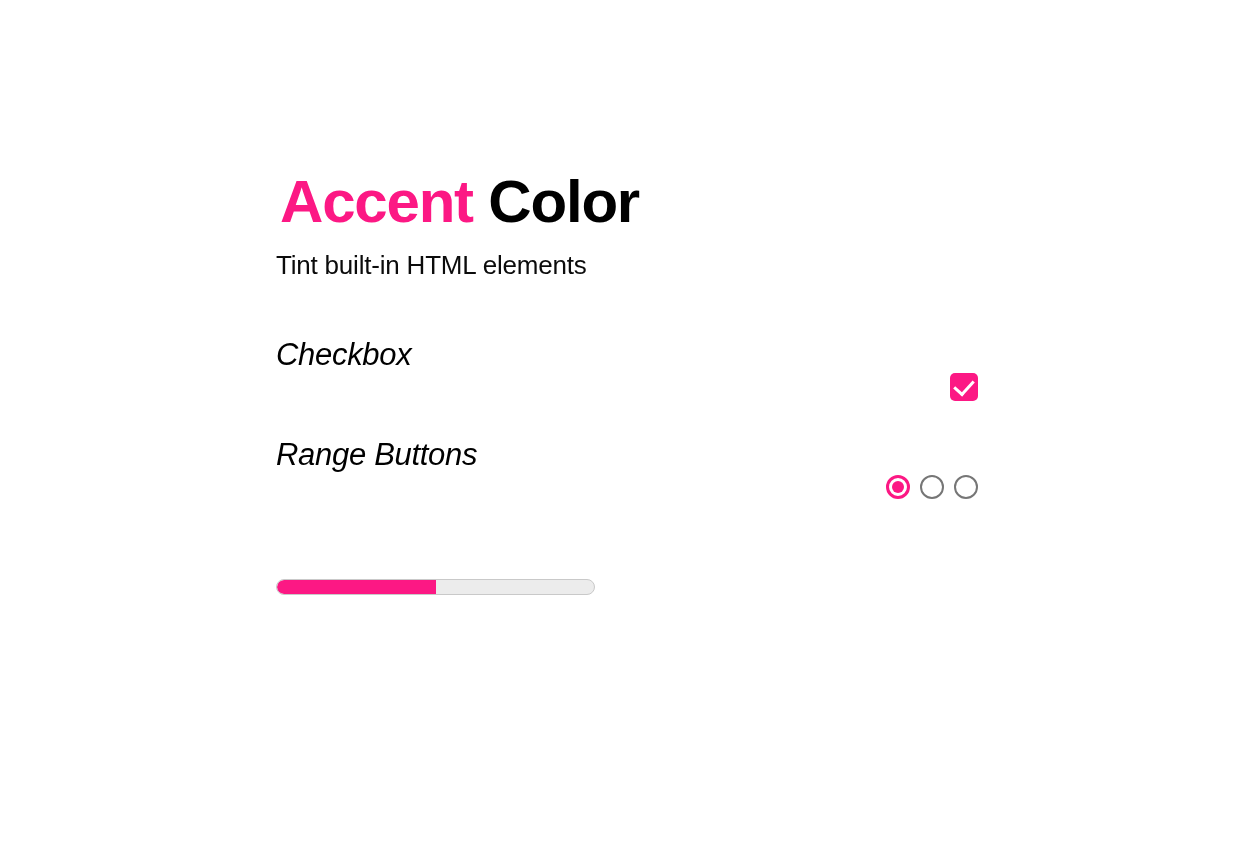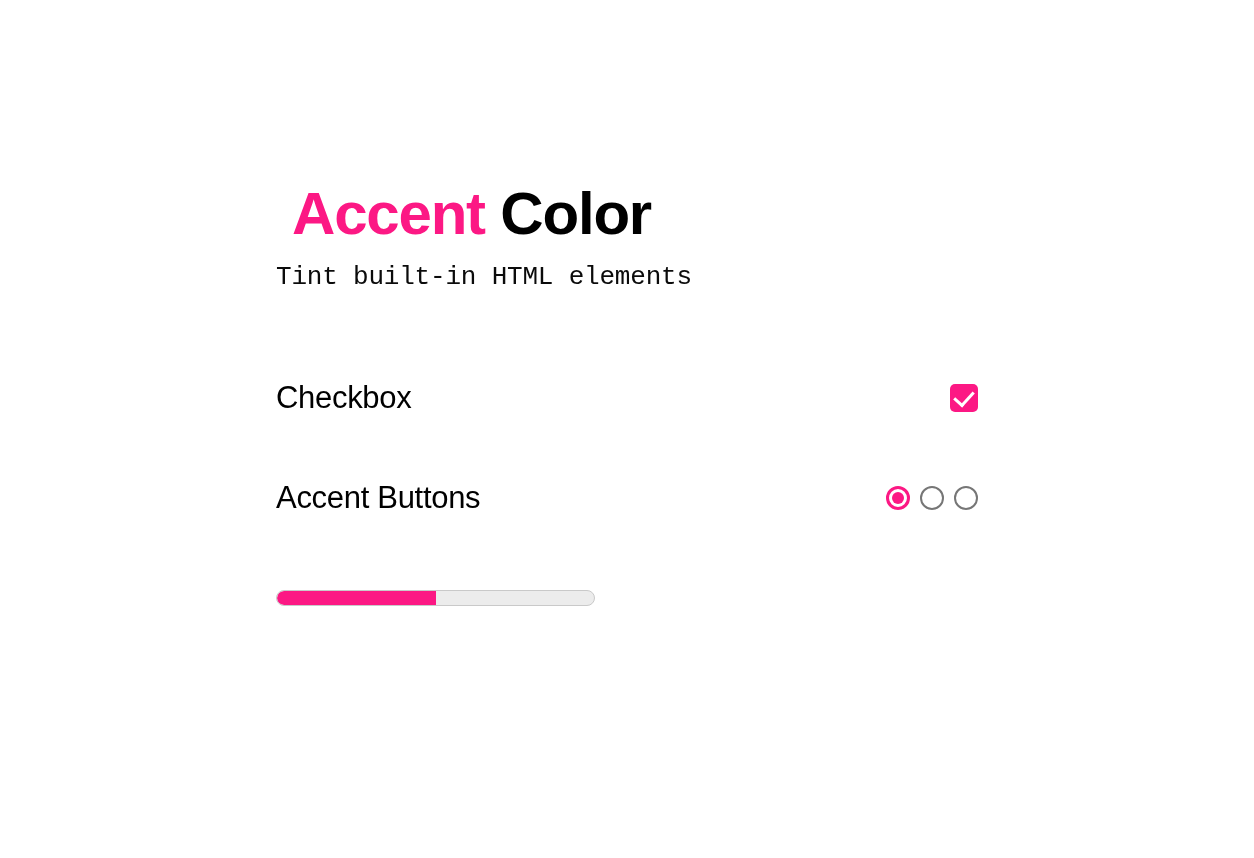--- a/index.html
+++ b/index.html
@@ -28,45 +28,44 @@
     top: 168px;
     width: 702px;
   }
 
   
   .title {
     font-size: 60px;
     font-weight: 700;
     line-height: 1.0;
     letter-spacing: -1.2px;
-    margin: 16px;
+    margin: 4px;
     white-space: nowrap;
   }
   .title-accent { color: #fc1884; }
   .title-rest   { color: #000000; }
 
   .subtitle {
     font-size: 26px;
     font-weight: 400;
     color: #0b0b0b;
     margin: 18px 0 12px 0;
     letter-spacing: -0.2px;
     white-space: nowrap;
-    font-family: Liberation Mono, monospace;
   }
 
   
   .rows {
     margin-top: 56px;
   }
   .row {
     display: flex;
-    align-items: center;
     justify-content: space-between;
     height: 100px;
+    font-style: italic;
   }
   .row-label {
     font-size: 31px;
     font-weight: 400;
     color: #000000;
     letter-spacing: -0.3px;
     white-space: nowrap;
   }
   .row-control {
     display: flex;
@@ -200,21 +199,21 @@
       <div class="row">
         <span class="row-label">Checkbox</span>
         <span class="row-control">
           <span class="checkbox" style="background: rgb(252, 24, 132);">
             <span class="tick"></span>
           </span>
         </span>
       </div>
 
       <div class="row">
-        <span class="row-label">Accent Buttons</span>
+        <span class="row-label">Range Buttons</span>
         <span class="row-control">
           <span class="radio-group">
             <span class="radio checked" style="border-color: rgb(252, 24, 132);"></span>
             <span class="radio" style="border-color: rgb(118, 118, 118);"></span>
             <span class="radio" style="border-color: rgb(118, 118, 118);"></span>
           </span>
         </span>
       </div>
 
 

